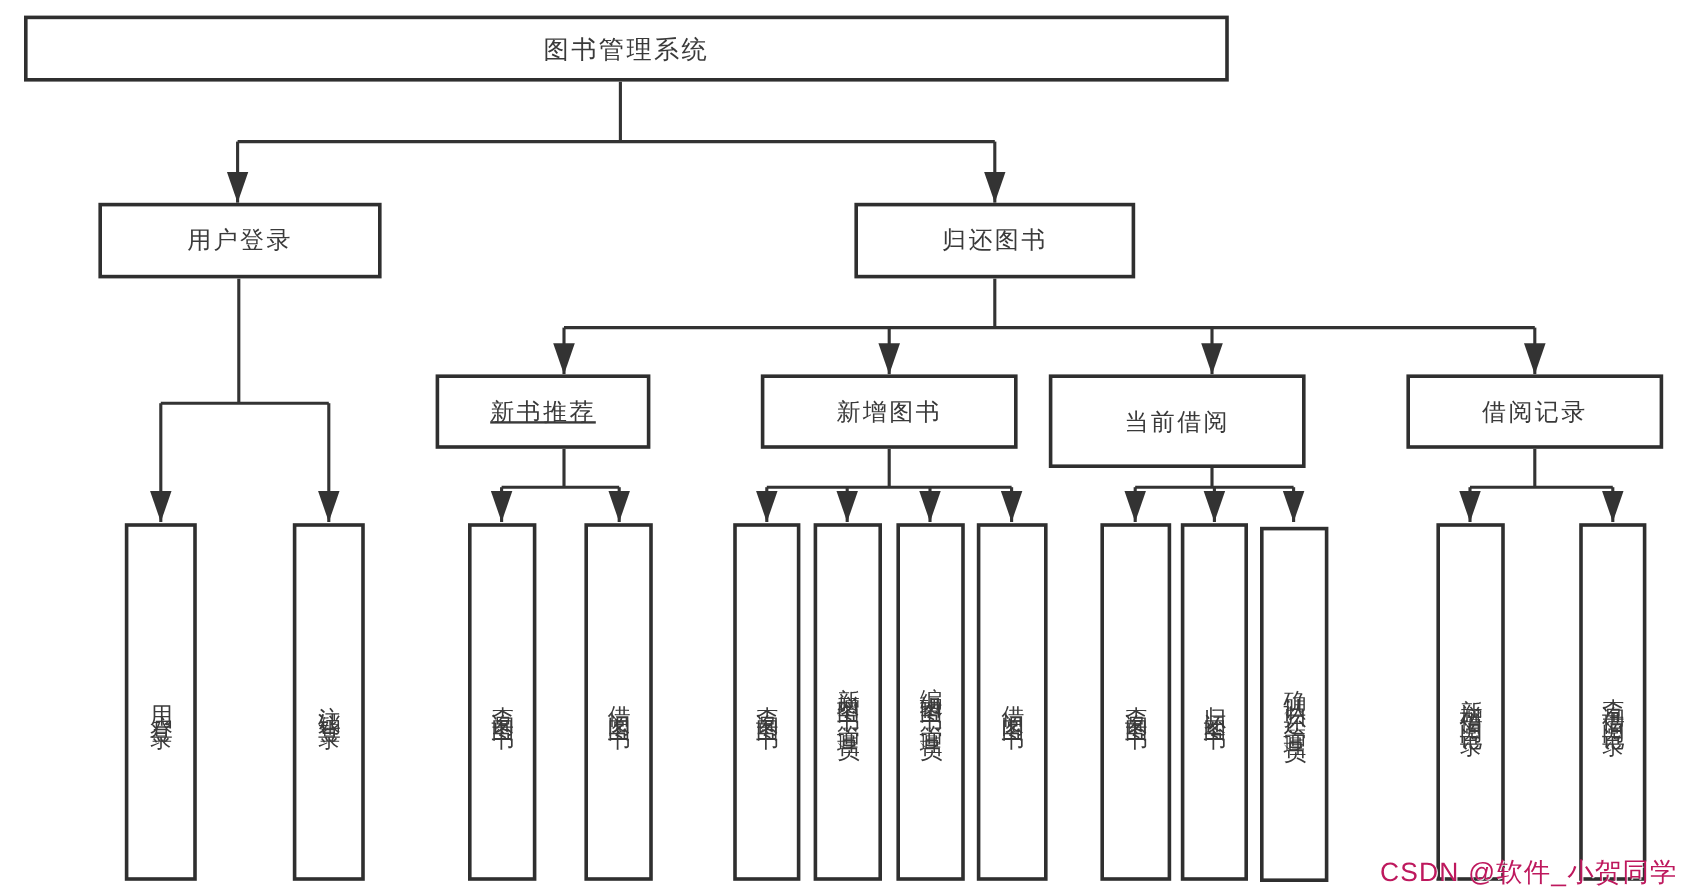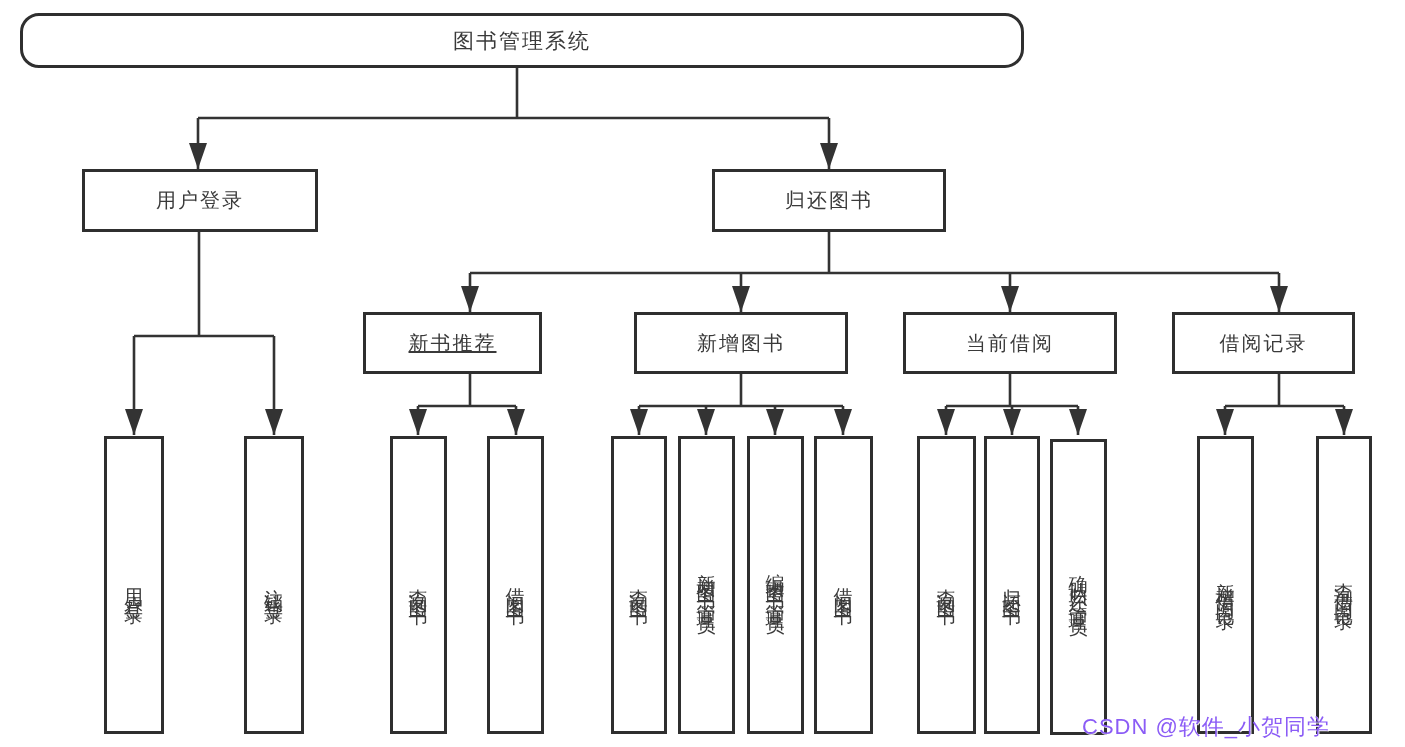--- a/index.html
+++ b/index.html
@@ -13,22 +13,22 @@
     display:flex;align-items:center;justify-content:center;
     font-size:20px;letter-spacing:2px;color:#3a3a3a;
   }
   .node.root{font-size:21px;}
   .node.leaf{top:436px;height:298px;border-width:3px;}
   .node.leaf .vtext{
     writing-mode:vertical-rl;text-orientation:mixed;
     font-size:19px;letter-spacing:0.32em;line-height:1;
   }
   .watermark{
-    position:absolute;left:1082px;top:712px;width:252px;
-    font-size:22px;letter-spacing:1px;color:#8b5cf6;
+    position:absolute;left:1150px;top:712px;width:252px;
+    font-size:22px;letter-spacing:1px;color:#be185d;
     text-shadow:1px 1px 0 rgba(255,255,255,0.85);
     white-space:nowrap;z-index:5;
   }
 </style>
 </head>
 <body>
 
 <div class="canvas">
 
   <svg class="wires" width="1405" height="747" viewBox="0 0 1405 747" fill="none" stroke="#333333" stroke-width="2.6">
@@ -79,29 +79,29 @@
       <path d="M1078 406 V435" marker-end="url(#arr)"></path>
     </g>
 
     <g>
       <path d="M1279 374 V406 M1225 406 H1344"></path>
       <path d="M1225 406 V435" marker-end="url(#arr)"></path>
       <path d="M1344 406 V435" marker-end="url(#arr)"></path>
     </g>
   </svg>
 
-  <div class="node root" style="left:20px;top:13px;width:1004px;height:55px;border-radius:19px;">图书管理系统</div>
+  <div class="node root" style="left:20px;top:13px;width:1004px;height:55px;">图书管理系统</div>
 
   <div class="node" style="left:82px;top:169px;width:236px;height:63px;">用户登录</div>
   <div class="node" style="left:712px;top:169px;width:234px;height:63px;">归还图书</div>
 
   <div class="node" style="left:363px;top:312px;width:179px;height:62px;text-decoration:underline;">新书推荐</div>
   <div class="node" style="left:634px;top:312px;width:214px;height:62px;">新增图书</div>
-  <div class="node" style="left:903px;top:312px;width:214px;height:62px;">当前借阅</div>
-  <div class="node" style="left:1172px;top:312px;width:183px;height:62px;">借阅记录</div>
+  <div class="node" style="left:874px;top:312px;width:214px;height:78px;">当前借阅</div>
+  <div class="node" style="left:1172px;top:312px;width:214px;height:62px;">借阅记录</div>
 
   <div class="node leaf" style="left:104px;width:60px;">
     <span class="vtext">用户登录</span>
   </div>
   <div class="node leaf" style="left:244px;width:60px;">
     <span class="vtext">注销登录</span>
   </div>
 
   <div class="node leaf" style="left:390px;width:57px;">
     <span class="vtext">查询图书</span>

